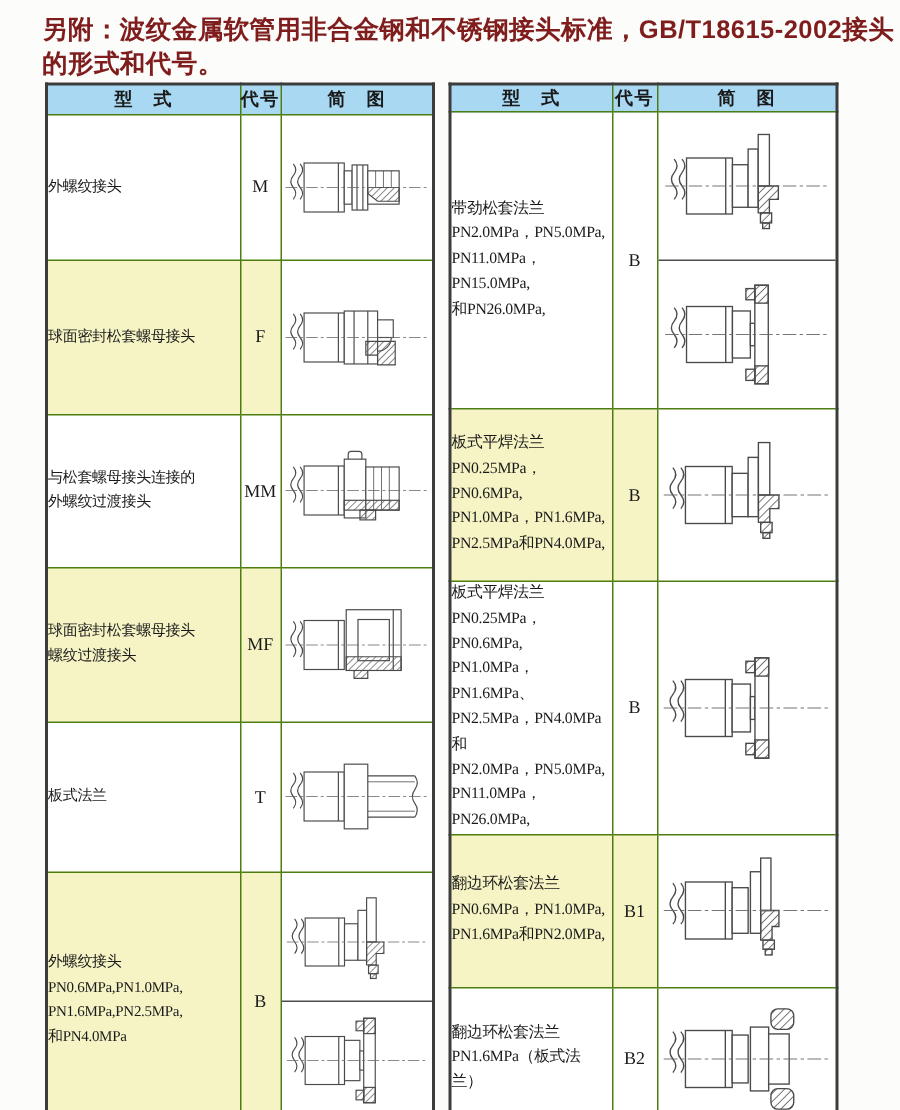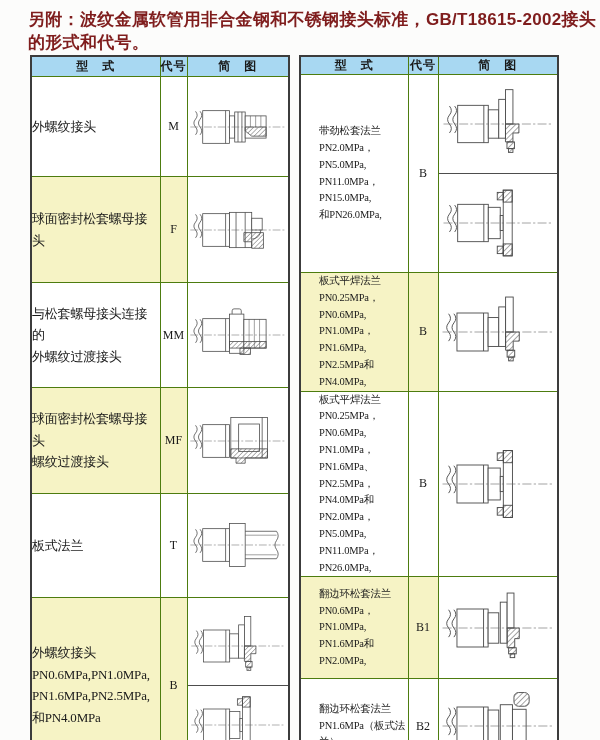--- a/index.html
+++ b/index.html
@@ -41,26 +41,26 @@
     background:var(--header-bg);
     height:15px;
     font-family:"Liberation Serif",serif;
     font-size:12px;font-weight:600;
     border-bottom:2px solid var(--border);
     letter-spacing:1px;
   }
   td.type-cell{padding:4px 6px;}
   .type-text{
     font-family:"Liberation Serif",serif;
-    font-size:13px;
+    font-size:10px;
     line-height:1.65;
     white-space:pre-line;
     letter-spacing:-0.2px;
   }
-  .tbl-right .type-text{font-size:10.5px;line-height:1.6;margin-left:18px;}
+  .tbl-right .type-text{font-size:10.5px;line-height:1.6;}
   td.code-cell{
     text-align:center;
     font-family:"Liberation Serif",serif;
     font-size:12px;
   }
   td.diag-cell{text-align:center;background:#fff;}
   td.hl{background:var(--highlight-bg);}
   .diag-cell svg.diagram{display:block;margin:0 auto;}
   .tbl-left .diag-cell svg.diagram{width:98px;height:80px;}
   .tbl-right .diag-cell svg.diagram{width:114px;height:92px;}

